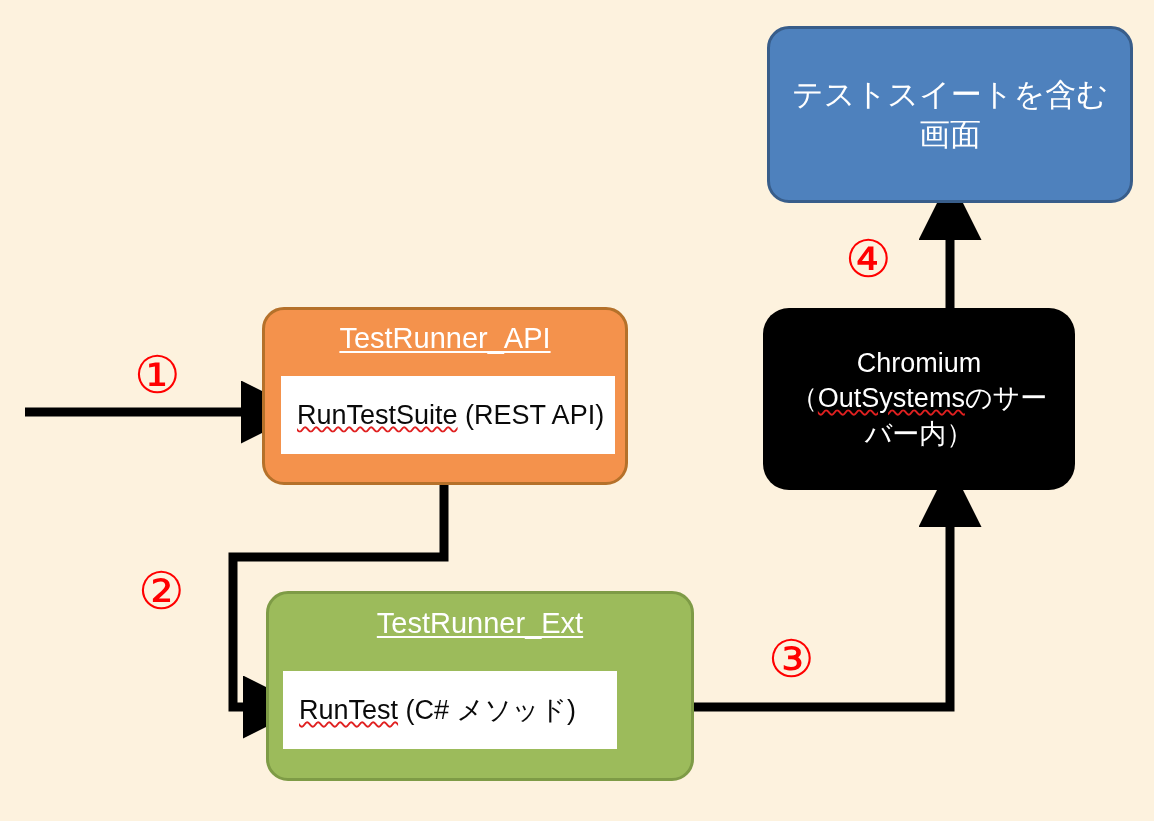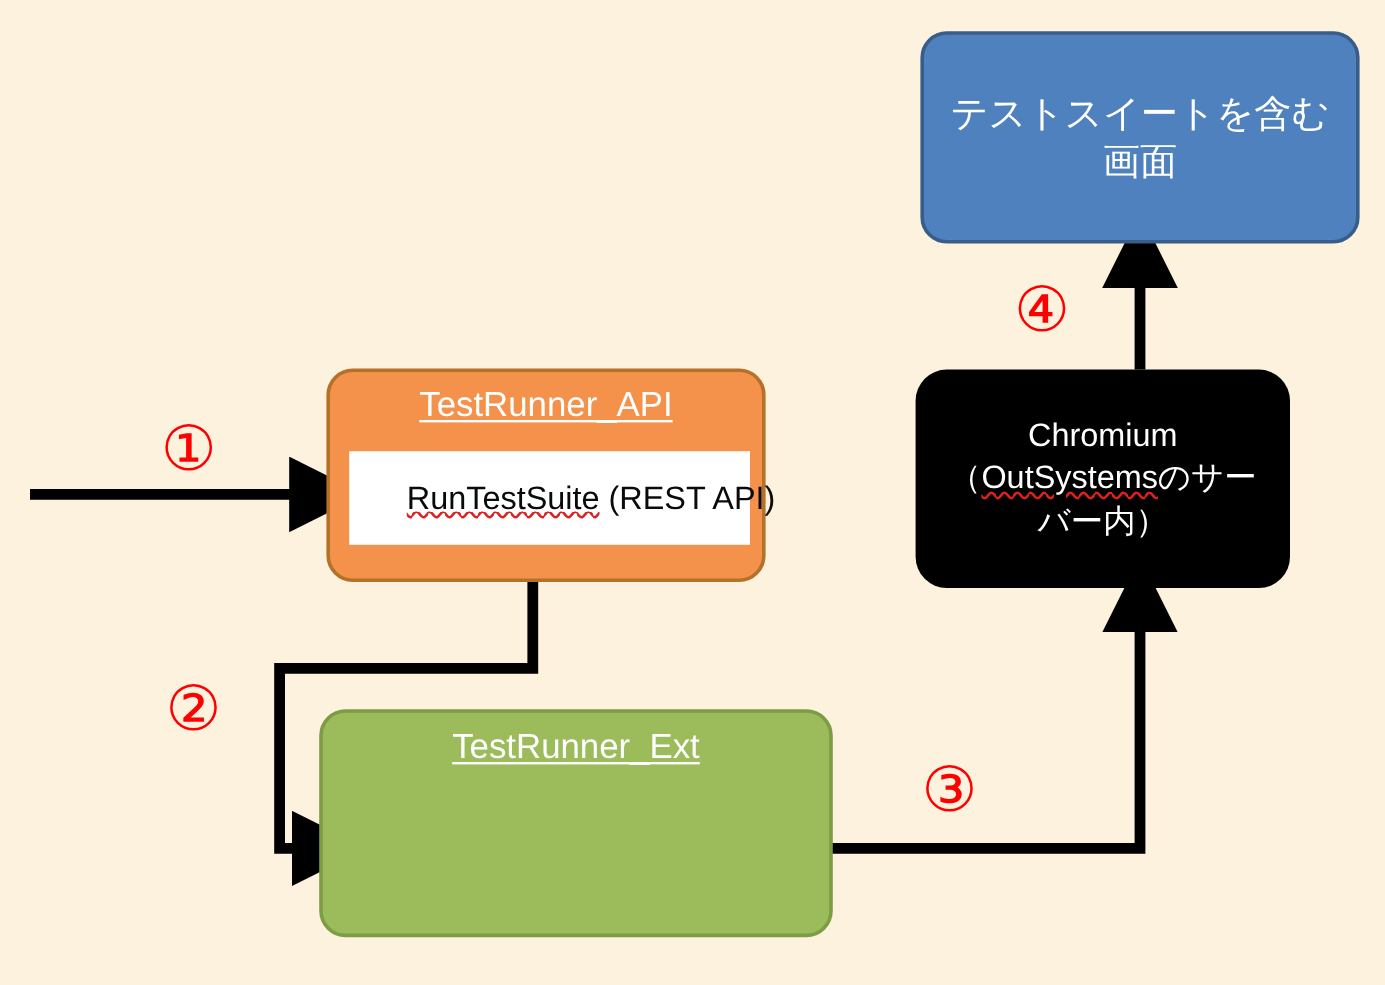--- a/index.html
+++ b/index.html
@@ -49,40 +49,39 @@
     font-size: 27px;
     white-space: nowrap;
     padding-left: 16px;
   }
   .inner-text .sp {
     text-decoration: underline;
     text-decoration-color: #E02020;
     text-decoration-style: wavy;
     text-decoration-thickness: 1.5px;
     text-underline-offset: 2px;
-    margin-left: 32px;
   }
 
   
   #node-screen {
     left: 767px;  top: 26px;
     width: 366px; height: 177px;
     background: #4E81BD;
     border: 3px solid #385D8A;
     justify-content: center;
   }
   #node-screen .screen-text {
     color: #FFFFFF;
     font-size: 31px;
     line-height: 1.28;
     text-align: center;
   }
 
   #node-api {
-    left: 272px; top: 307px;
+    left: 262px; top: 307px;
     width: 366px; height: 178px;
     background: #F4924C;
     border: 3px solid #B5712A;
   }
   #node-api .node-title { margin-top: 13px; }
   #node-api .inner-box {
     left: 16px; top: 66px;
     width: 334px; height: 78px;
   }
 
@@ -171,20 +170,23 @@
 
   <div class="node" id="node-api">
     <div class="node-title">TestRunner_API</div>
     <div class="inner-box">
       <div class="inner-text"><span class="sp">RunTestSuite</span><span> (REST API)</span></div>
     </div>
   </div>
 
   <div class="node" id="node-ext">
     <div class="node-title">TestRunner_Ext</div>
+    <div class="inner-box">
+      <div class="inner-text"><span class="sp">RunTest</span><span> (C# メソッド)</span></div>
+    </div>
   </div>
 
   <div class="node" id="node-chromium">
     <div class="chromium-text">
       <span>Chromium</span><br><span>（</span><span class="sp-w">OutSystems</span><span>のサー</span><br><span>バー内）</span>
     </div>
   </div>
 
   <div class="step" id="step-1">①</div>
   <div class="step" id="step-2">②</div>

